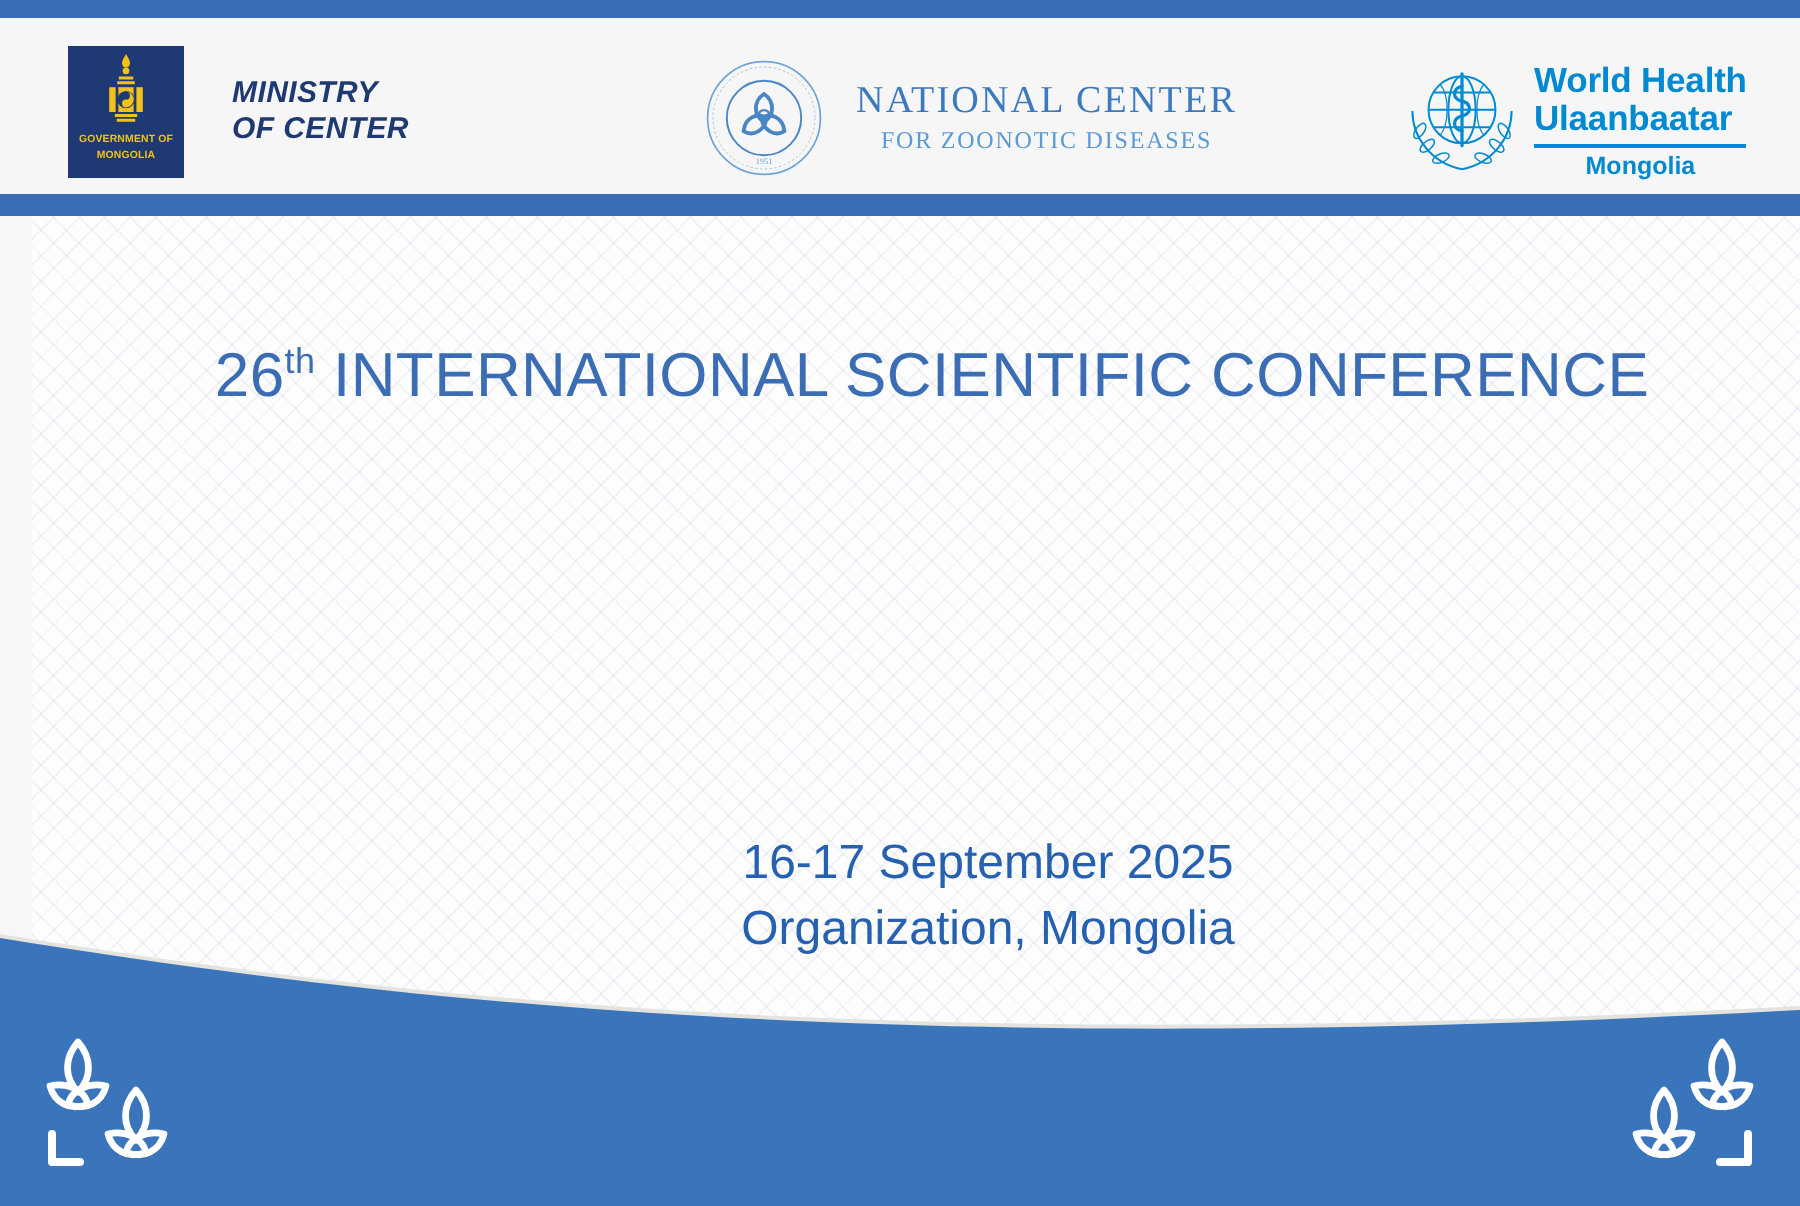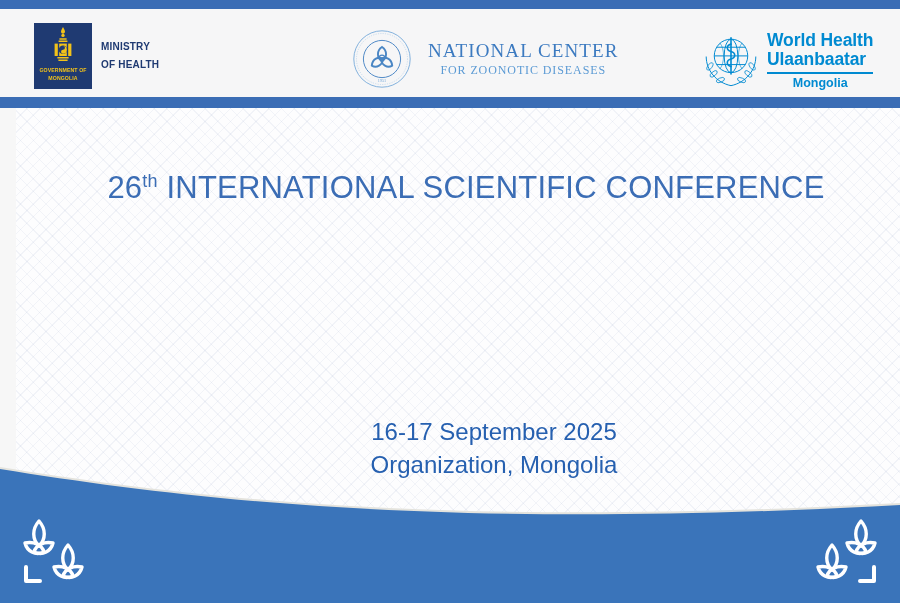--- a/index.html
+++ b/index.html
@@ -70,26 +70,27 @@
     color: #f2c21a;
     font-size: 5.2px;
     font-weight: bold;
     letter-spacing: .1px;
     line-height: 6.6px;
     text-align: center;
     margin-top: 1px;
     white-space: nowrap;
   }
   .moh-name {
-    margin-left: 9px;
+    margin-left: 24px;
     color: #1f3a72;
     font-weight: bold;
-    font-size: 10px;
+    font-size: 15px;
     line-height: 18px;
     letter-spacing: .2px;
+    font-style: italic;
   }
 
   
   .nczd-logo {
     position: absolute;
     left: 352px; top: 20px;
     display: flex;
     align-items: center;
   }
   .nczd-seal { width: 60px; height: 60px; display:block; }
@@ -111,21 +112,21 @@
     color: #5b9ad4;
     margin-top: 3px;
     text-align: center;
   }
 
   
   .who-logo {
     position: absolute;
     left: 700px; top: 18px;
     display: flex;
-    align-items: flex-end;
+    align-items: center;
   }
   .who-emblem { width: 62px; height: 62px; display:block; }
   .who-text { margin-left: 5px; padding-top: 4px; }
   .who-name {
     color: #008ad1;
     font-weight: bold;
     font-size: 17.5px;
     line-height: 19px;
     letter-spacing: -0.1px;
   }
@@ -236,21 +237,21 @@
 
             <path d="M9.4 31 h11.2 v1.5 h-11.2 z"></path>
             <path d="M10.4 33.4 h9.2 v1.5 h-9.2 z"></path>
           </g>
         </svg>
         <div class="gov-txt">GOVERNMENT OF</div>
         <div class="gov-txt">MONGOLIA</div>
       </div>
       <div class="moh-name">
         <div>MINISTRY</div>
-        <div>OF HEALTH</div>
+        <div>OF CENTER</div>
       </div>
     </div>
 
     <div class="nczd-logo">
       <svg class="nczd-seal" viewBox="0 0 100 100" aria-hidden="true">
         <circle cx="50" cy="50" r="47" fill="none" stroke="#6ea4d8" stroke-width="1.4"></circle>
         <circle cx="50" cy="50" r="42.5" fill="none" stroke="#9cc2e4" stroke-width="0.8" stroke-dasharray="2 2"></circle>
         <circle cx="50" cy="50" r="31" fill="none" stroke="#4a86c4" stroke-width="1.6"></circle>
 
         <g fill="none" stroke="#4a86c4" stroke-width="3.2" stroke-linecap="round">

